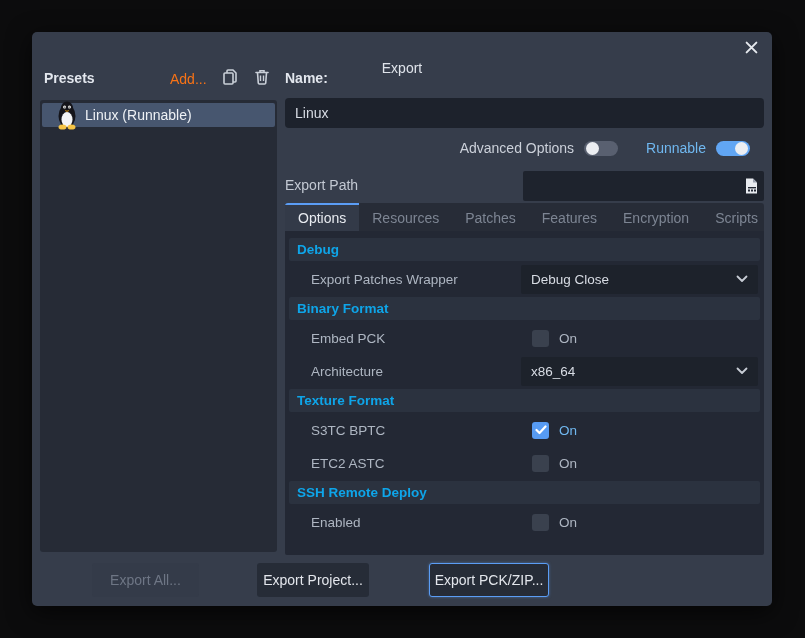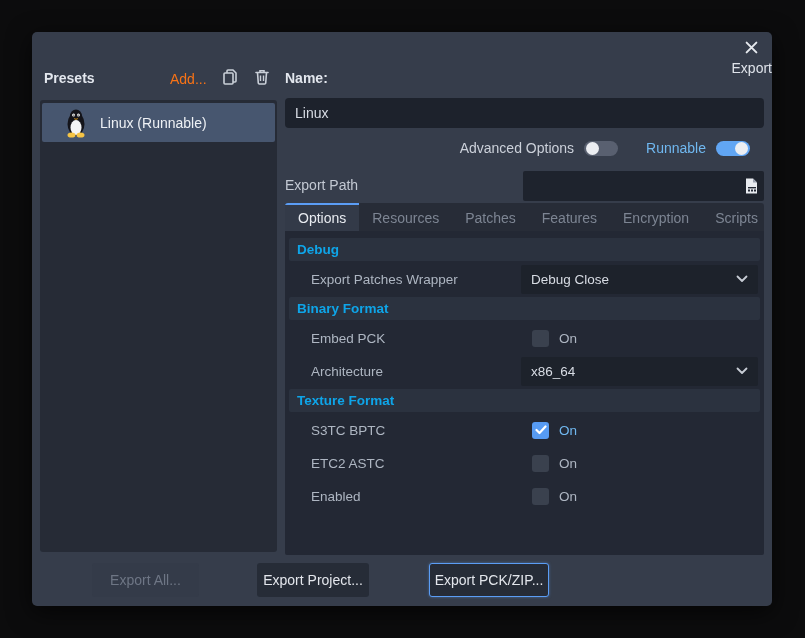--- a/index.html
+++ b/index.html
@@ -10,38 +10,38 @@
     position:relative;
     overflow:hidden;
   }
   .dialog {
     position:absolute; left:32px; top:32px; width:740px; height:574px;
     background:#363d4b; border-radius:5px;
     box-shadow:0 6px 24px rgba(0,0,0,.65);
   }
   
   .titlebar { position:absolute; left:0; top:0; width:100%; height:28px; }
-  .title { text-align:right; line-height:30px; font-size:14px; color:#dfe3ea;margin-top:21px; }
+  .title { text-align:center; line-height:30px; font-size:14px; color:#dfe3ea;margin-top:21px; }
   .close-btn { position:absolute; right:12px; top:6px; width:18px; height:18px; cursor:pointer; display:flex; align-items:center; justify-content:center; }
 
   
   .presets-header { position:absolute; left:12px; top:38px; font-size:14px; font-weight:bold; color:#e3e7ee; }
   .add-link { position:absolute; left:138px; top:39px; font-size:14px; color:#f97316; cursor:pointer; }
   .icon-btn { position:absolute; top:36px; width:20px; height:20px; cursor:pointer; }
   .copy-btn { left:189px; }
   .trash-btn { left:221px; }
 
   .preset-list {
     position:absolute; left:8px; top:68px; width:237px; height:452px;
     background:#262b36; border-radius:3px;
   }
   .preset-item {
-    position:absolute; left:2px; top:3px; width:233px; height:39px;
+    position:absolute; left:2px; top:3px; width:233px; height:24px;
     background:#47566f; border-radius:2px;
-    display:flex; align-items:center; gap:10px; padding-left:20px;
+    display:flex; align-items:center; gap:4px; padding-left:11px;
     color:#eef1f5; font-size:14px; cursor:pointer;
   }
   .name-label { position:absolute; left:253px; top:38px; font-size:14px; font-weight:bold; color:#e3e7ee; }
   .name-input {
     position:absolute; left:253px; top:66px; width:479px; height:30px;
     background:#1d222c; border:none; border-radius:4px;
     color:#d8dce4; font-size:14px; padding:0 10px;
     font-family:"Liberation Sans", sans-serif;
   }
   .adv-row {
@@ -260,20 +260,21 @@
       </span>
     </div>
     <div class="opt-row">
       <span class="opt-label">ETC2 ASTC</span>
       <span class="opt-control">
         <span class="checkbox unchecked"></span>
         <span class="on-label">On</span>
       </span>
     </div>
 
+    <div class="sec-header">SSH Remote Deploy</div>
     <div class="opt-row">
       <span class="opt-label">Enabled</span>
       <span class="opt-control">
         <span class="checkbox unchecked"></span>
         <span class="on-label">On</span>
       </span>
     </div>
 
   </div>
 

